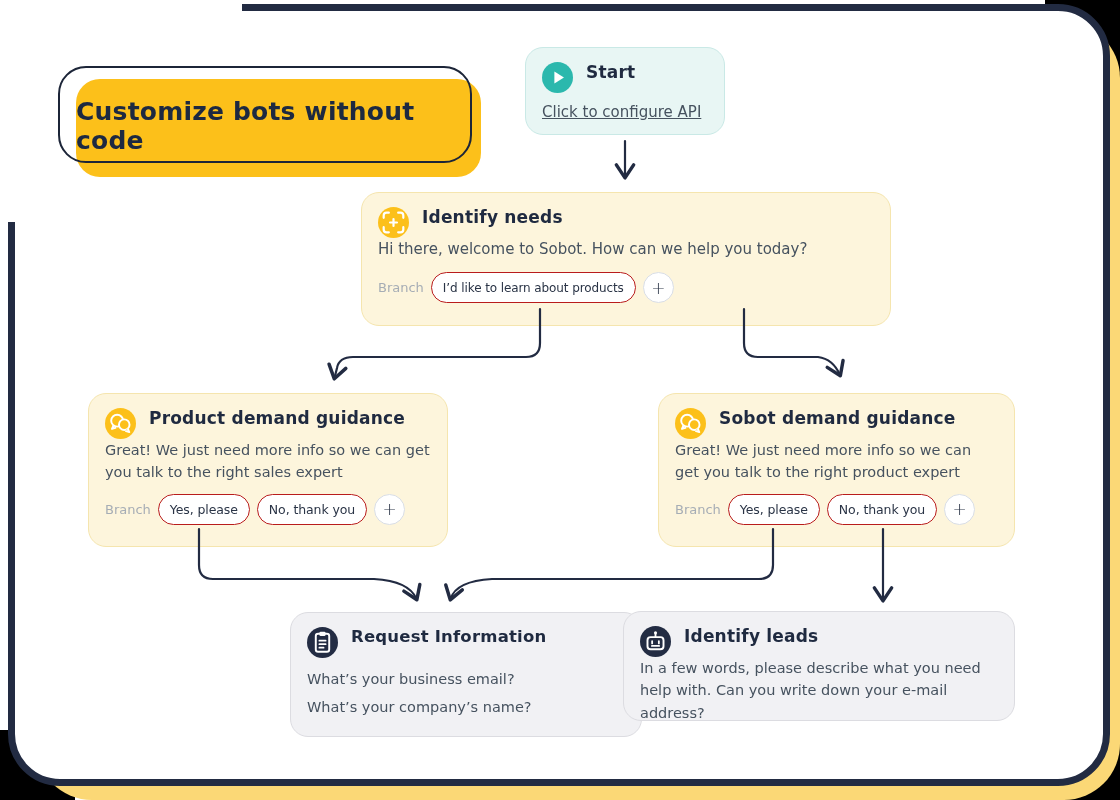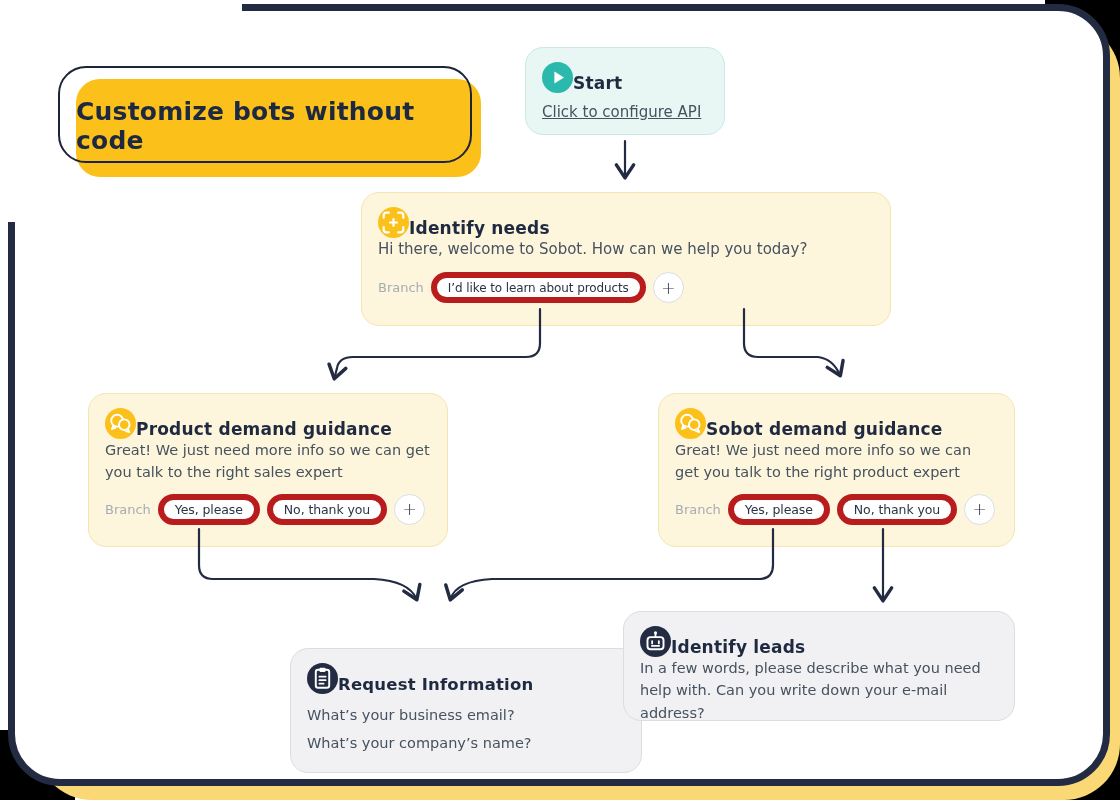--- a/index.html
+++ b/index.html
@@ -32,34 +32,34 @@
     background:#fcc01a; border-radius:24px; z-index:7; }
   .banner-text { position:absolute; left:76px; top:79px; width:405px; height:94px;
     display:flex; align-items:center; justify-content:center;
     font-size:25px; font-weight:600; color:#1d2941; z-index:9; letter-spacing:.2px; }
 
   
   .node { position:absolute; border-radius:18px; padding:14px 16px; z-index:4; }
   .node-mint { background:#e8f6f4; border:1.5px solid #c9e9e6; }
   .node-cream { background:#fdf5dc; border:1.5px solid #f5e5ae; }
   .node-gray { background:#f1f1f4; border:1.5px solid #dcdce1; }
-  .node-head { display:flex; align-items:flex-end; }
+  .node-head { display:flex; align-items:flex-start; gap:13px; }
   .node-icon { width:31px; height:31px; border-radius:50%; flex:none;
     display:flex; align-items:center; justify-content:center; }
   .icon-yellow { background:#fcc01a; }
   .icon-navy { background:#232c43; }
   .icon-teal { background:#2bb8ad; }
   .node-title { font-weight:700; font-size:17px; color:#1f2a40; letter-spacing:.2px; }
   .node-sub { margin-top:10px; color:#46525f; font-size:15px;text-decoration:underline; }
   .node-body { margin-top:0; color:#46525f; font-size:14.5px; line-height:1.55; }
   .node-line { color:#46525f; font-size:14.5px; line-height:1.9; }
   .node-lines { margin-top:8px; }
   .branch-row { margin-top:11px; display:flex; align-items:center; gap:7px; }
   .branch-label { color:#a6adb5; font-size:13px; flex:none; }
-  .pill { background:#ffffff; border:6px solid #b91c1c; border-radius:16px; height:31px;
+  .pill { background:#ffffff; border:1px solid #b91c1c; border-radius:16px; height:31px;
     display:inline-flex; align-items:center; padding:0 11px; font-size:12px;
     color:#2a3446; white-space:nowrap; letter-spacing:-0.1px; }
   .plus-btn { width:31px; height:31px; border-radius:50%; background:#ffffff;
     border:1px solid #d9dee6; display:flex; align-items:center; justify-content:center;
     font-size:17px; font-weight:300; color:#2a3446; flex:none; }
 
   .connectors { position:absolute; left:0; top:0; width:1120px; height:800px;
     z-index:6; pointer-events:none; }
 </style>
 </head>
@@ -142,21 +142,21 @@
     </div>
     <div class="node-body">Great! We just need more info so we can get you talk to the right product expert</div>
     <div class="branch-row" style="margin-top:10px;">
       <span class="branch-label">Branch</span>
       <span class="pill" style="font-size:12.5px;">Yes, please</span>
       <span class="pill" style="font-size:12.5px;">No, thank you</span>
       <span class="plus-btn">+</span>
     </div>
   </div>
 
-  <div class="node node-gray" style="left:290px; top:648px; width:352px; height:125px;">
+  <div class="node node-gray" style="left:290px; top:612px; width:352px; height:125px;">
     <div class="node-head">
       <span class="node-icon icon-navy">
         <svg width="31" height="31" viewBox="0 0 24 24">
           <rect x="6.8" y="5.2" width="10.4" height="14" rx="1.8" fill="none" stroke="#ffffff" stroke-width="1.5"></rect>
           <rect x="9.6" y="3.6" width="4.8" height="3.4" rx="1" fill="#ffffff"></rect>
           <path d="M9.6 10.6 H14.4 M9.6 13.3 H14.4 M9.6 16 H12.8" stroke="#ffffff" stroke-width="1.4" stroke-linecap="round"></path>
         </svg>
       </span>
       <span class="node-title" style="font-size:16.5px;">Request Information</span>
     </div>

